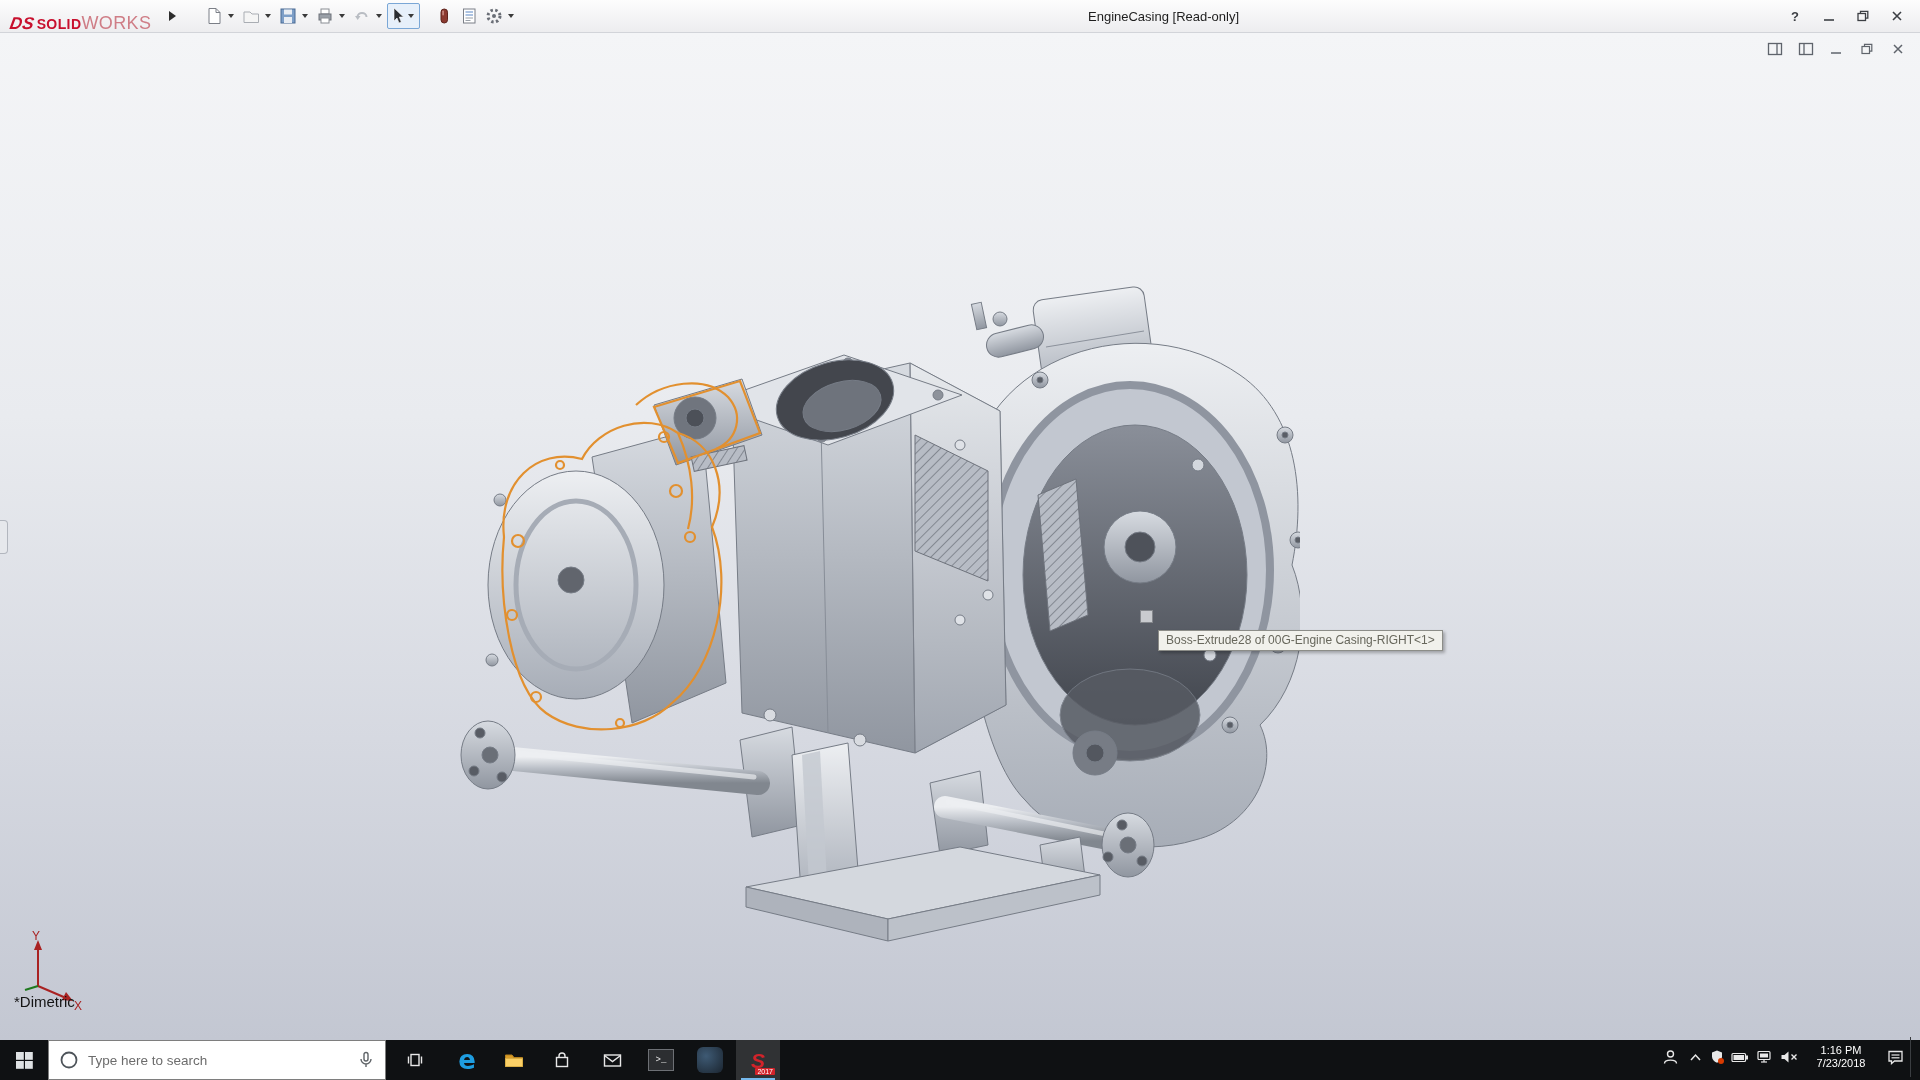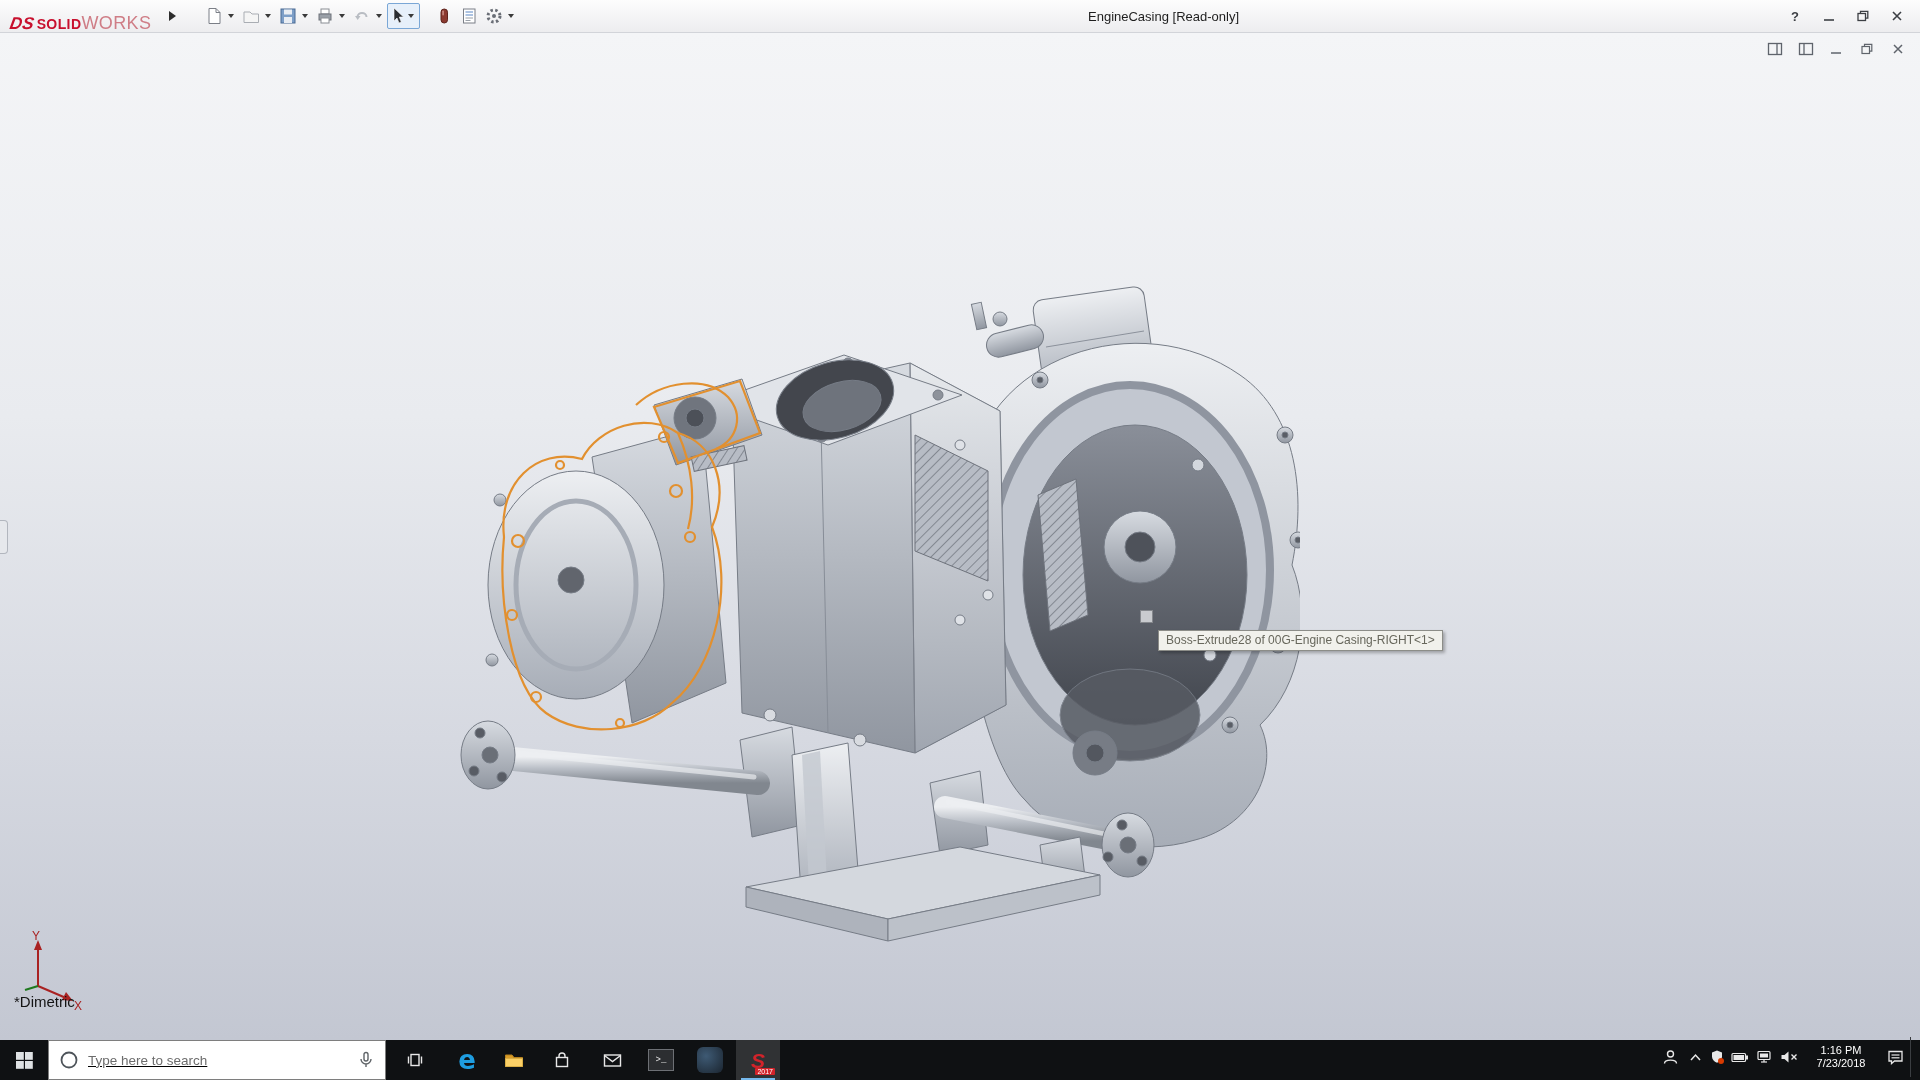--- a/index.html
+++ b/index.html
@@ -46,21 +46,21 @@
   .triad { position:absolute; left:16px; bottom:28px; z-index:4; }
   .view-label { position:absolute; left:14px; top:993px; z-index:3; font-size:15px; color:#141414; }
   .splitter-tab { position:absolute; left:0; top:487px; width:8px; height:34px;
     background:#e6e8ec; border:1px solid #b2b6be; border-left:none; border-radius:0 4px 4px 0; z-index:4; }
 
   
   .taskbar { position:absolute; left:0; right:0; bottom:0; height:40px; background:#0f1113; z-index:60; }
   .start { position:absolute; left:0; top:0; width:48px; height:40px;
     display:flex; align-items:center; justify-content:center; }
   .searchbox { position:absolute; left:48px; top:0; width:338px; height:40px; background:#ffffff;
-    display:flex; align-items:center; border:1px solid #7e7e7e;text-decoration:underline; }
+    display:flex; align-items:center; border:1px solid #7e7e7e; }
   .searchbox input { flex:1; border:none; outline:none; font-size:13.5px; color:#333;
     font-family:"Liberation Sans",sans-serif; margin-left:8px; background:transparent; }
   .searchbox input::placeholder { color:#6c6c6c; }
   .tk { position:absolute; top:0; width:44px; height:40px; display:flex;
     align-items:center; justify-content:center; }
   .tk.sw-active { background:rgba(255,255,255,.14); }
   .tk.sw-active::after { content:""; position:absolute; left:5px; right:5px; bottom:0;
     height:2px; background:#76b9ed; }
   .edge-e { font-family:"DejaVu Sans",sans-serif; font-weight:700; font-size:26px;
     color:#1e9de0; line-height:1; }

